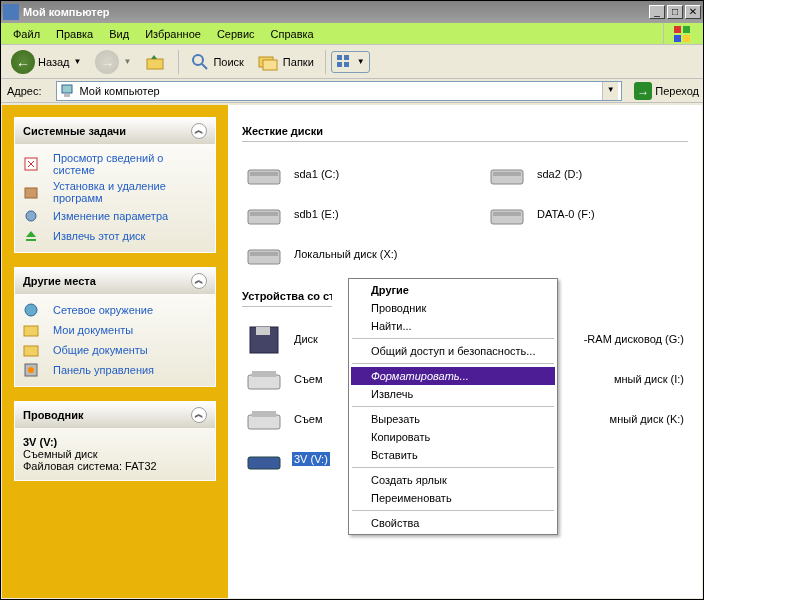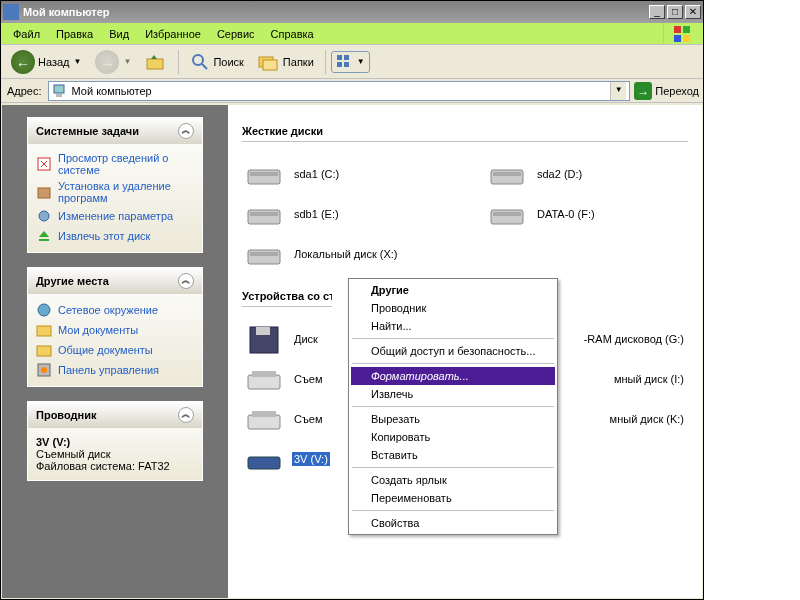--- a/index.html
+++ b/index.html
@@ -15,33 +15,33 @@
 .menubar .wlogo { margin-left:auto; width:36px; height:22px; display:flex; align-items:center; justify-content:center; border-left:1px solid #c0c0c0;}
 .wlogo svg{width:18px;height:18px;}
 .toolbar { height: 34px; background: #ece9d8; display: flex; align-items: center; padding: 0 4px; border-bottom: 1px solid #c0c0c0; gap:2px;}
 .tbtn { display:flex; align-items:center; padding: 3px 5px; border: 1px solid transparent; border-radius:3px; cursor:pointer; gap:3px;}
 .tbtn.disabled{opacity:0.5;}
 .navarrow{width:24px;height:24px;border-radius:50%;background:radial-gradient(#5a8a3a,#3a6a1a);display:inline-flex;align-items:center;justify-content:center;color:#fff;font-size:14px;}
 .navarrow.disabled{background:radial-gradient(#b0b0b0,#808080);opacity:0.7;}
 .dropdown-arrow{font-size:8px;color:#000;margin-left:1px;}
 .sep{width:1px;height:24px;background:#c0c0c0;margin:0 3px;}
 .views-select{border:1px solid #7f9db9;padding:2px 4px;display:flex;align-items:center;gap:4px;}
-.addressbar { height: 24px; background: #ece9d8; display: flex; align-items: center; padding: 0 4px; border-bottom: 1px solid #c0c0c0; gap:4px;}
+.addressbar { height: 24px; background: #ece9d8; display: flex; align-items: center; padding: 0 4px; border-bottom: 1px solid #c0c0c0; gap:12px;}
 .addr-label{padding:0 2px;}
 .addr-input { flex:1; height:20px; border:1px solid #7f9db9; background:#fff; display:flex; align-items:center; padding:0 3px; gap:4px;}
 .addr-dd{width:16px;height:18px;background:#ece9d8;border-left:1px solid #c0c0c0;text-align:center;line-height:16px;cursor:pointer;font-size:8px;}
 .go-btn{display:flex;align-items:center;gap:3px;cursor:pointer;}
 .go-arrow{width:18px;height:18px;background:#2a8a2a;border-radius:3px;color:#fff;text-align:center;line-height:18px;font-size:12px;}
 .content { position:absolute; top:104px; left:1px; right:1px; bottom:1px; display:flex; background:#fff;}
-.sidebar { width:226px; background:#737373; padding:12px 25px; overflow:hidden;}
+.sidebar { width:226px; background:#eab308; padding:12px 12px; overflow:hidden;}
 .panel { border:1px solid #fff; margin-bottom:14px; background:linear-gradient(#fff,#ece9d8);}
 .panel-hdr { background:linear-gradient(#fff,#d8d5c8); padding:5px 8px; font-weight:bold; display:flex; align-items:center; justify-content:space-between; cursor:pointer;}
 .chevron{width:16px;height:16px;border:1px solid #a0a0a0;border-radius:50%;background:#fff;text-align:center;line-height:13px;font-size:9px;color:#666;}
 .panel-body { padding:6px 8px; }
-.panel-item { display:flex; align-items:center; gap:6px; padding:2px 0; color:#215dc6; cursor:pointer;}
+.panel-item { display:flex; align-items:center; gap:14px; padding:2px 0; color:#215dc6; cursor:pointer;}
 .panel-item .pi{width:16px;height:16px;flex-shrink:0;}
 .details-body{padding:8px;color:#000;}
 .details-body .dn{font-weight:bold;}
 .main { flex:1; padding:12px 14px; overflow:hidden; position:relative;}
 .section-label{font-weight:bold; padding-bottom:4px; border-bottom:1px solid #c0c0c0; margin-bottom:12px; margin-top:8px;}
 .section-label:first-child{margin-top:8px;}
 .drive-grid{display:grid; grid-template-columns:1fr 1fr; gap:0 40px; margin-bottom:16px;}
 .drive{display:flex; align-items:center; gap:8px; padding:2px;}
 .drive.selected .drive-label{background:#316ac5;color:#fff;}
 .drive-ico{width:40px;height:36px;flex-shrink:0;}

